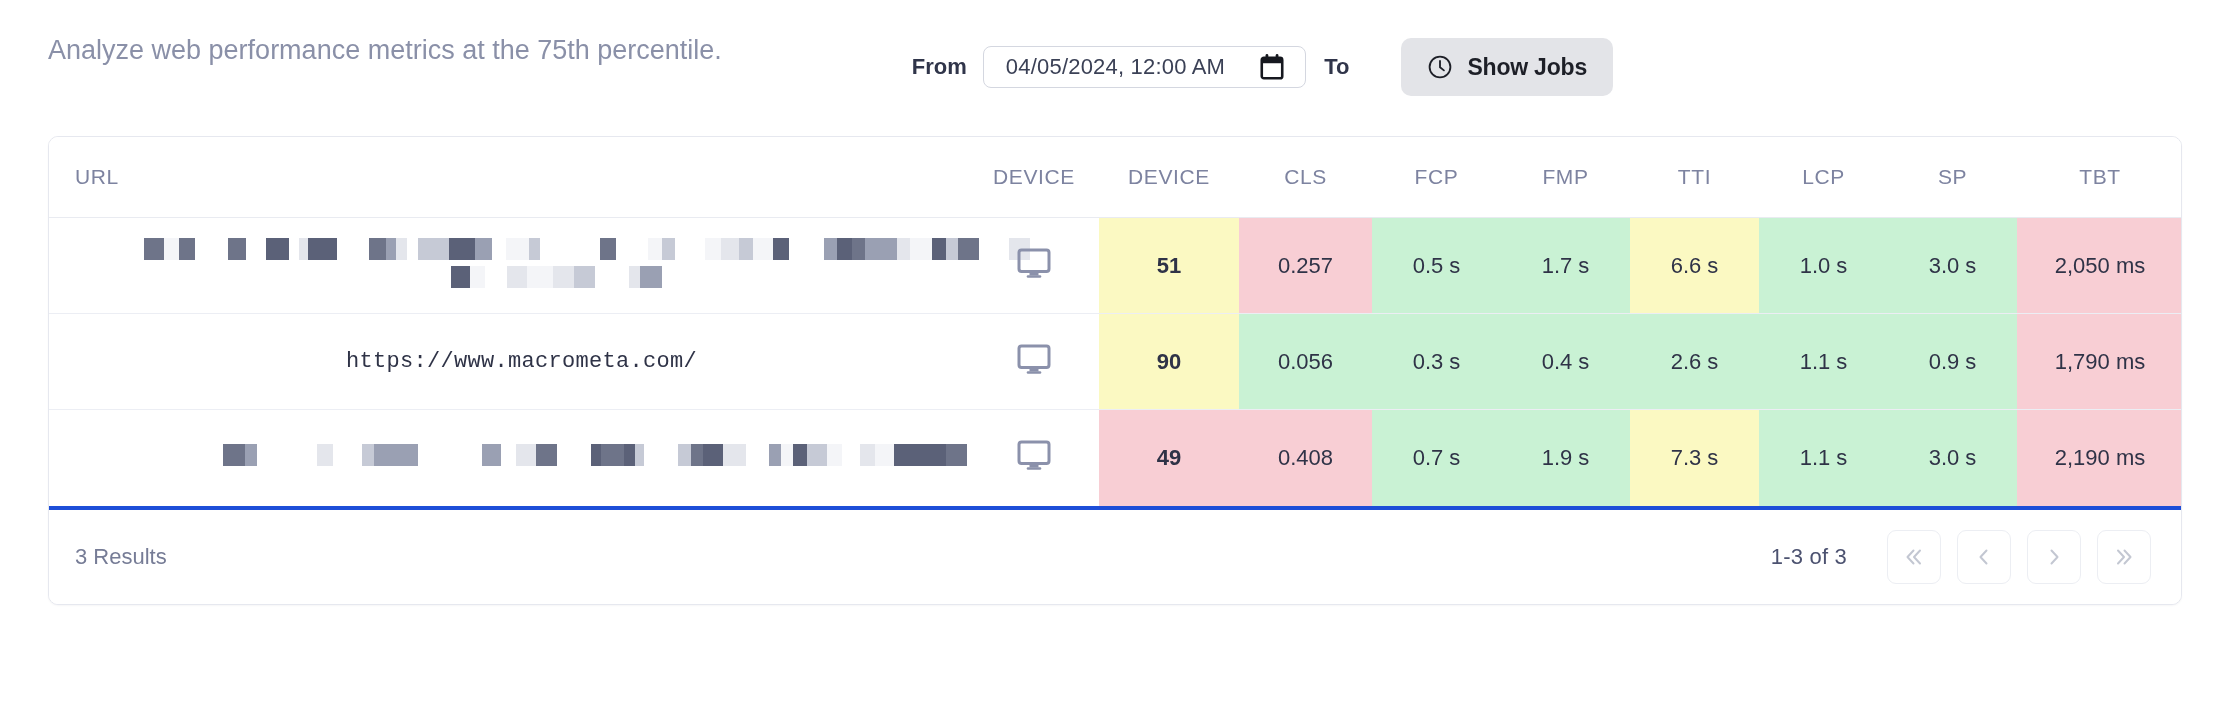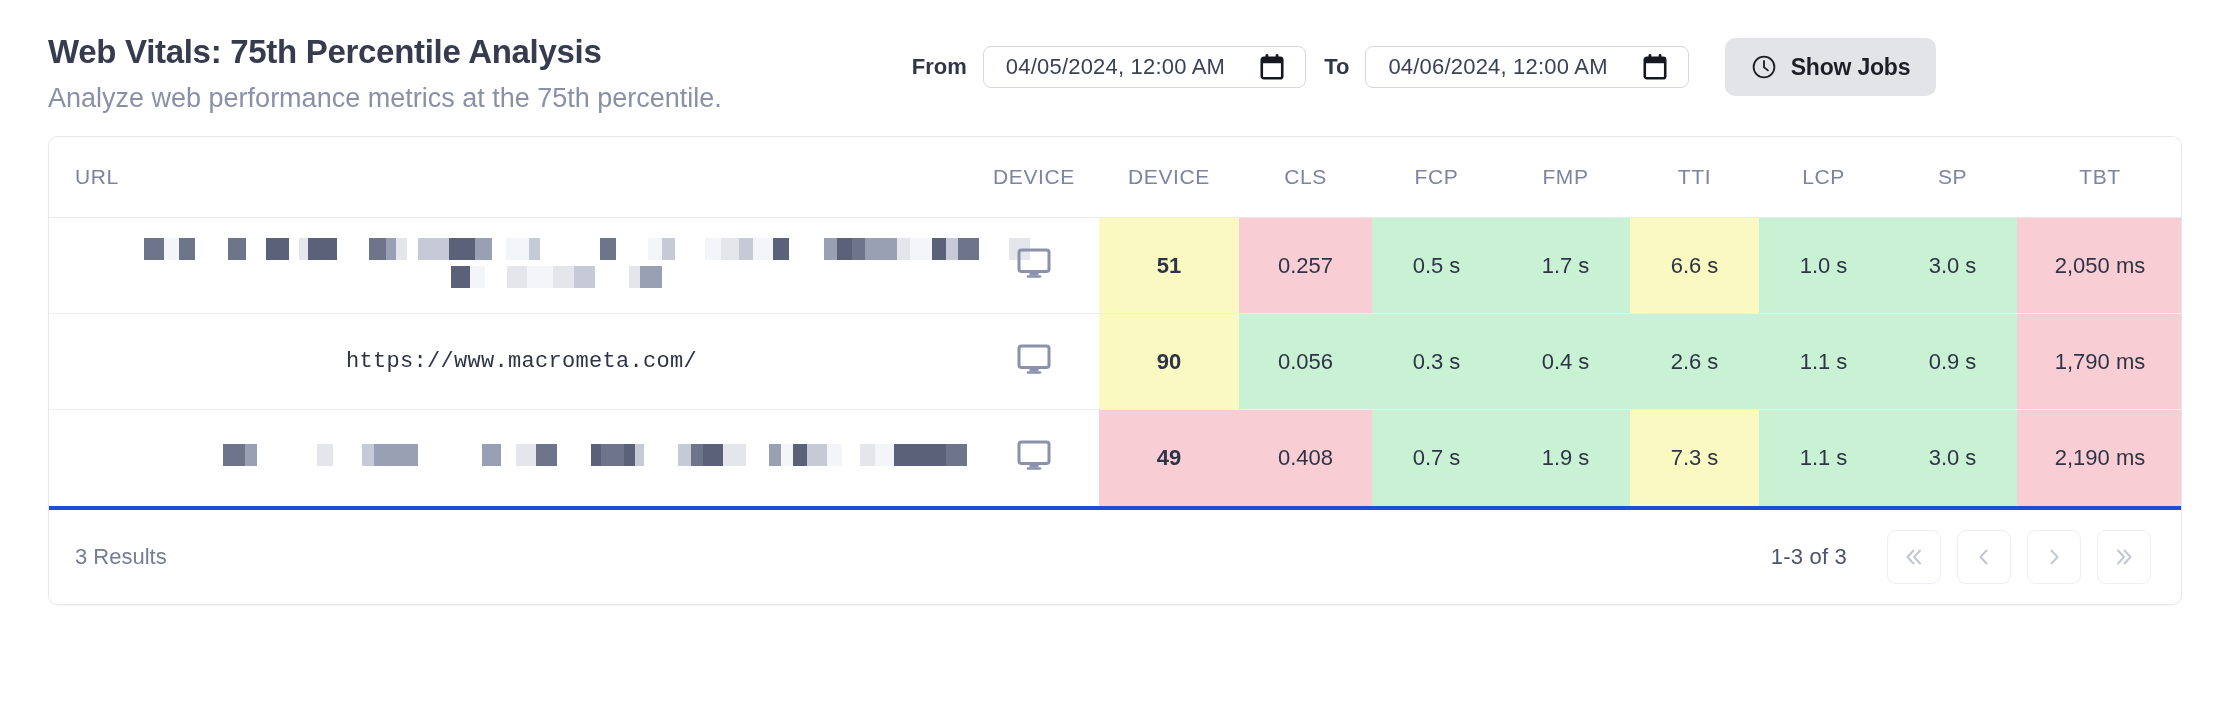--- a/index.html
+++ b/index.html
@@ -226,21 +226,20 @@
   }
 </style>
 </head>
 <body>
 
 <div class="page">
 
   <div class="header">
 
     <div class="title-block">
-      <div class="page-title">Web Vitals: 75th Percentile Analysis</div>
       <div class="page-subtitle">Analyze web performance metrics at the 75th percentile.</div>
     </div>
 
     <div class="header-controls">
 
       <div class="ctrl-label">From</div>
 
       <div class="date-field">
         <span class="date-value">04/05/2024, 12:00 AM</span>
         <span class="cal-icon">
@@ -248,31 +247,20 @@
             <rect x="2.5" y="4.5" width="19" height="19" rx="2" stroke="#16181f" stroke-width="2.4"></rect>
             <rect x="2.5" y="4.5" width="19" height="5" fill="#16181f"></rect>
             <rect x="6" y="1" width="2.6" height="5" rx="1.3" fill="#16181f"></rect>
             <rect x="15.4" y="1" width="2.6" height="5" rx="1.3" fill="#16181f"></rect>
           </svg>
         </span>
       </div>
 
       <div class="ctrl-label to">To</div>
 
-      <div class="date-field">
-        <span class="date-value">04/06/2024, 12:00 AM</span>
-        <span class="cal-icon">
-          <svg width="26" height="28" viewBox="0 0 24 26" fill="none" xmlns="http://www.w3.org/2000/svg">
-            <rect x="2.5" y="4.5" width="19" height="19" rx="2" stroke="#16181f" stroke-width="2.4"></rect>
-            <rect x="2.5" y="4.5" width="19" height="5" fill="#16181f"></rect>
-            <rect x="6" y="1" width="2.6" height="5" rx="1.3" fill="#16181f"></rect>
-            <rect x="15.4" y="1" width="2.6" height="5" rx="1.3" fill="#16181f"></rect>
-          </svg>
-        </span>
-      </div>
 
       <button class="show-jobs-btn">
         <span style="line-height:0;">
           <svg width="26" height="26" viewBox="0 0 24 24" fill="none" xmlns="http://www.w3.org/2000/svg">
             <circle cx="12" cy="12" r="9.6" stroke="#1d1f27" stroke-width="1.7"></circle>
             <path d="M12 6.4V12.3L15.6 15.1" stroke="#1d1f27" stroke-width="1.7" stroke-linecap="round" stroke-linejoin="round"></path>
           </svg>
         </span>
         <span class="show-jobs-label">Show Jobs</span>
       </button>

